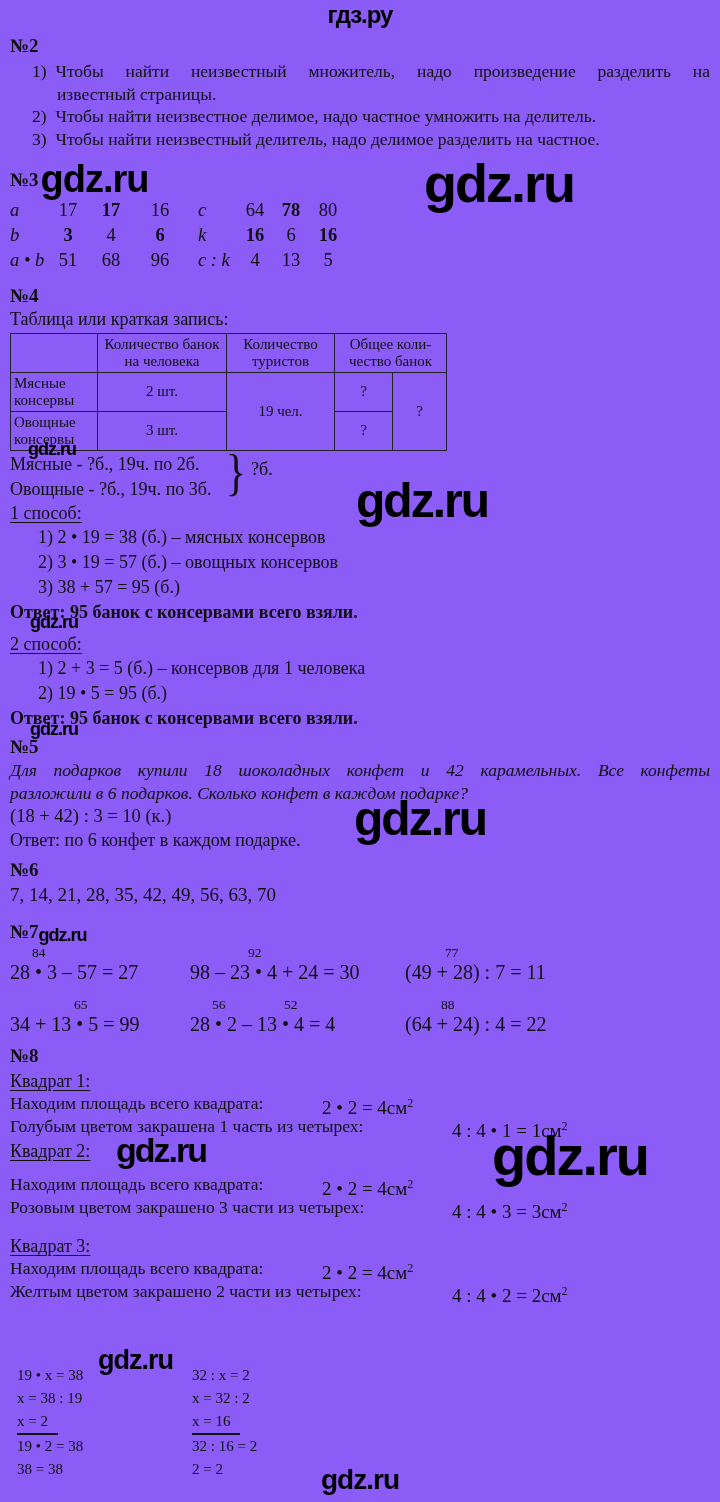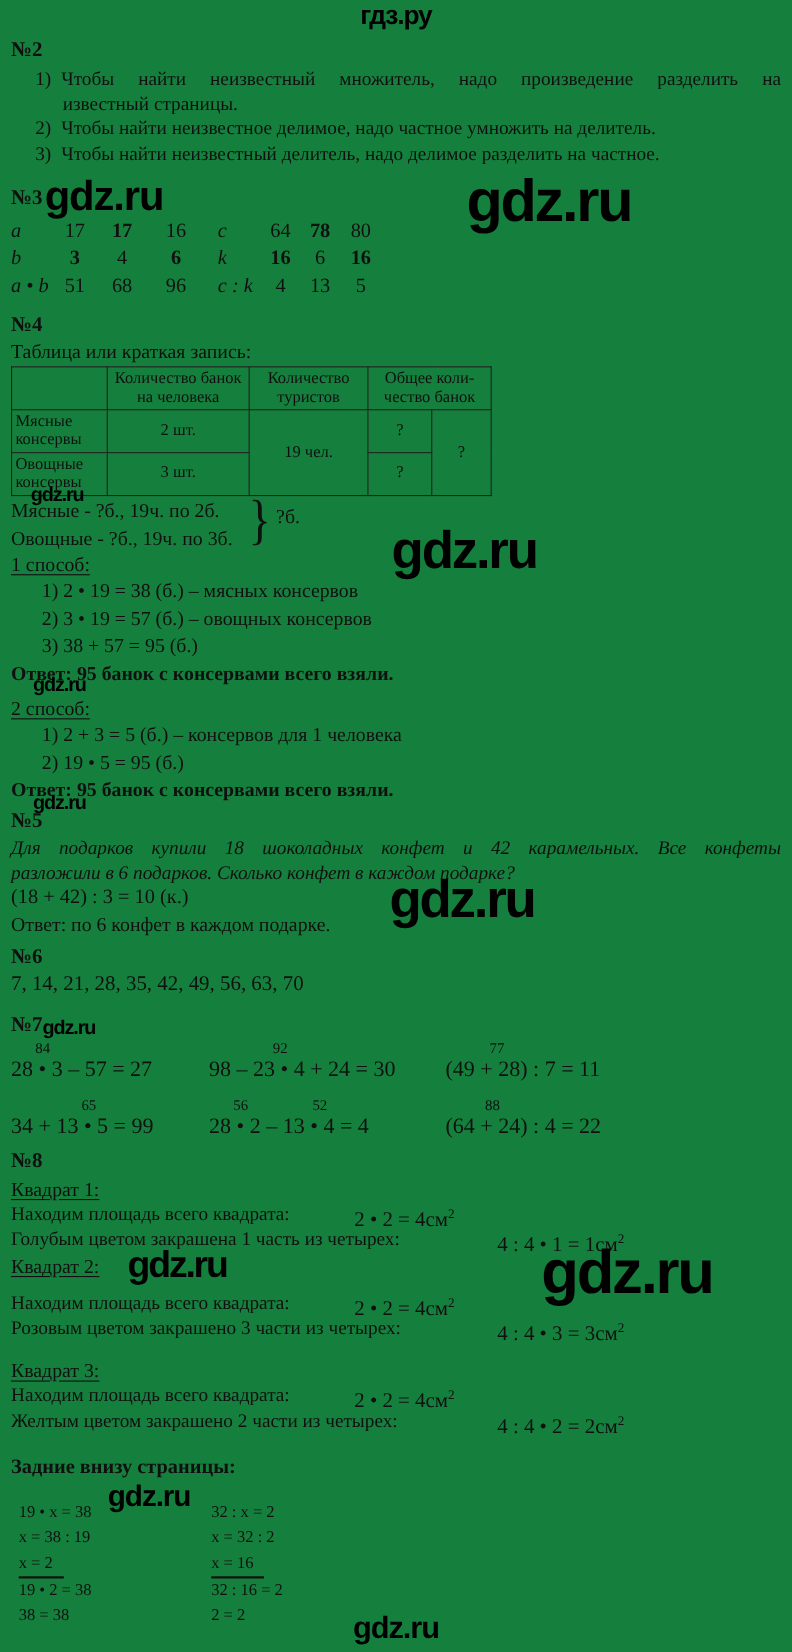--- a/index.html
+++ b/index.html
@@ -1,16 +1,16 @@
 <!DOCTYPE html>
 <html><head>
 <meta charset="utf-8">
 <style>
   html,body{margin:0;padding:0;background:#888;}
-  .page{position:relative;width:720px;height:1502px;background:#15803d;color:#101010;
+  .page{position:relative;width:720px;height:1502px;background:#8b5cf6;color:#101010;
         font-family:"Liberation Serif",serif;overflow:hidden;margin:0 auto;}
   .abs{position:absolute;left:10px;width:700px;}
   .wm{font-family:"Liberation Sans",sans-serif;font-weight:bold;color:#000;line-height:1;letter-spacing:-1px;}
   .wm-big{letter-spacing:-2px;}
   .hdr{position:absolute;top:3px;left:0;width:720px;text-align:center;font-size:24px;}
   .ftr{position:absolute;top:1466px;left:0;width:720px;text-align:center;font-size:28px;letter-spacing:-1px;}
   .sec-t{font-weight:bold;font-size:19px;line-height:24px;}
   .body-t{font-size:17.5px;line-height:22.5px;}
   .oli{margin-left:22px;position:relative;}
   .jl{text-align:justify;text-align-last:justify;}
@@ -242,23 +242,20 @@
     <div class="sq-t gap-t">Квадрат 2:</div>
     <div class="sq-l"><span>Находим площадь всего квадрата:</span><span class="frm f1"><span>2 • 2 = 4см</span><sup>2</sup></span></div>
     <div class="sq-l"><span>Розовым цветом закрашено 3 части из четырех:</span><span class="frm f2"><span>4 : 4 • 3 = 3см</span><sup>2</sup></span></div>
   </section>
   <section class="abs" style="top:1235px">
     <div class="sq-t">Квадрат 3:</div>
     <div class="sq-l"><span>Находим площадь всего квадрата:</span><span class="frm f1"><span>2 • 2 = 4см</span><sup>2</sup></span></div>
     <div class="sq-l"><span>Желтым цветом закрашено 2 части из четырех:</span><span class="frm f2"><span>4 : 4 • 2 = 2см</span><sup>2</sup></span></div>
   </section>
 
-  <section class="abs" style="top:1324px">
-    <div style="font-weight:bold;font-size:18.5px">Задние внизу страницы:</div>
-  </section>
   <div class="eq-col eq-l">
     <div>19 • x = 38</div>
     <div>x = 38 : 19</div>
     <div><span class="uline">x = 2</span></div>
     <div>19 • 2 = 38</div>
     <div>38 = 38</div>
   </div>
   <div class="eq-col eq-r">
     <div>32 : x = 2</div>
     <div>x = 32 : 2</div>

